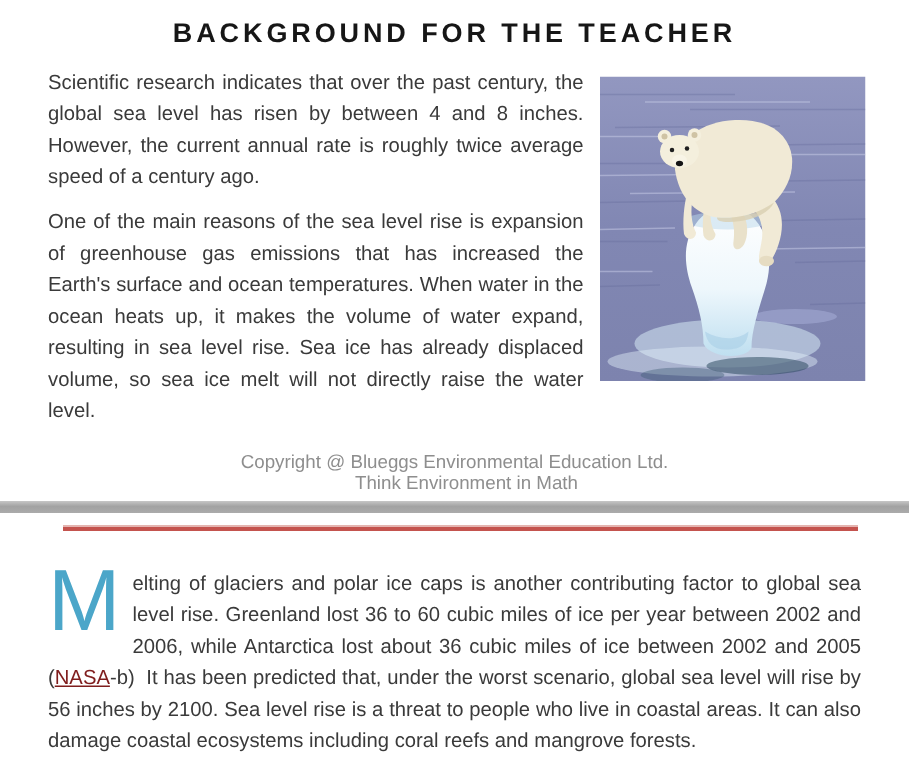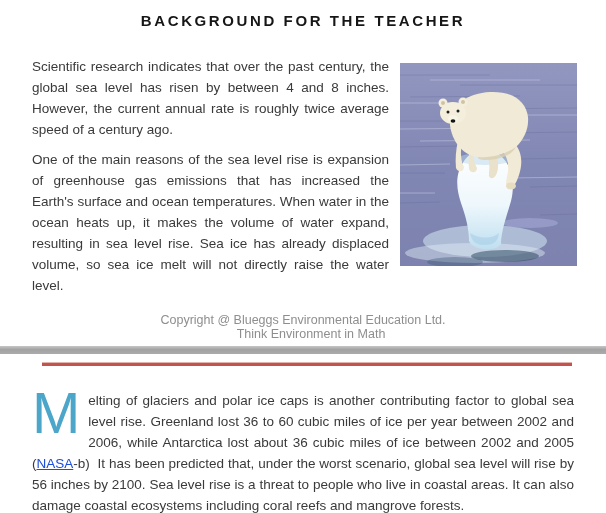--- a/index.html
+++ b/index.html
@@ -7,28 +7,28 @@
   .page {
     width:606px; height:513px;
     background:#ffffff;
     font-family:"Liberation Sans", sans-serif;
     overflow:hidden;
     position:relative;
   }
   .page-title {
     margin-top:12px;
     text-align:center;
-    font-size:15px;
+    font-size:18px;
     font-weight:bold;
     letter-spacing:2.6px;
     color:#161616;
   }
   .top-section {
     display:flex;
-    margin:27px 29px 0 32px;
+    margin:11px 29px 0 32px;
     gap:11px;
   }
   .text-col {
     width:360px;
     font-size:13.5px;
     line-height:21px;
     color:#3a3a3a;
     text-align:justify;
   }
   .text-col p { margin-bottom:9px; }
@@ -72,21 +72,21 @@
   }
   .dropcap {
     float:left;
     font-size:58px;
     line-height:42px;
     color:#4ba6c9;
     margin:2px 8px 0 0;
     font-weight:normal;
   }
   .nasa-link {
-    color:#1d4ed8;
+    color:#7f1d1d;
     text-decoration:underline;
     cursor:pointer;
   }
 </style>
 </head>
 <body>
 
 <div class="page">
 
   <h1 class="page-title">BACKGROUND FOR THE TEACHER</h1>

